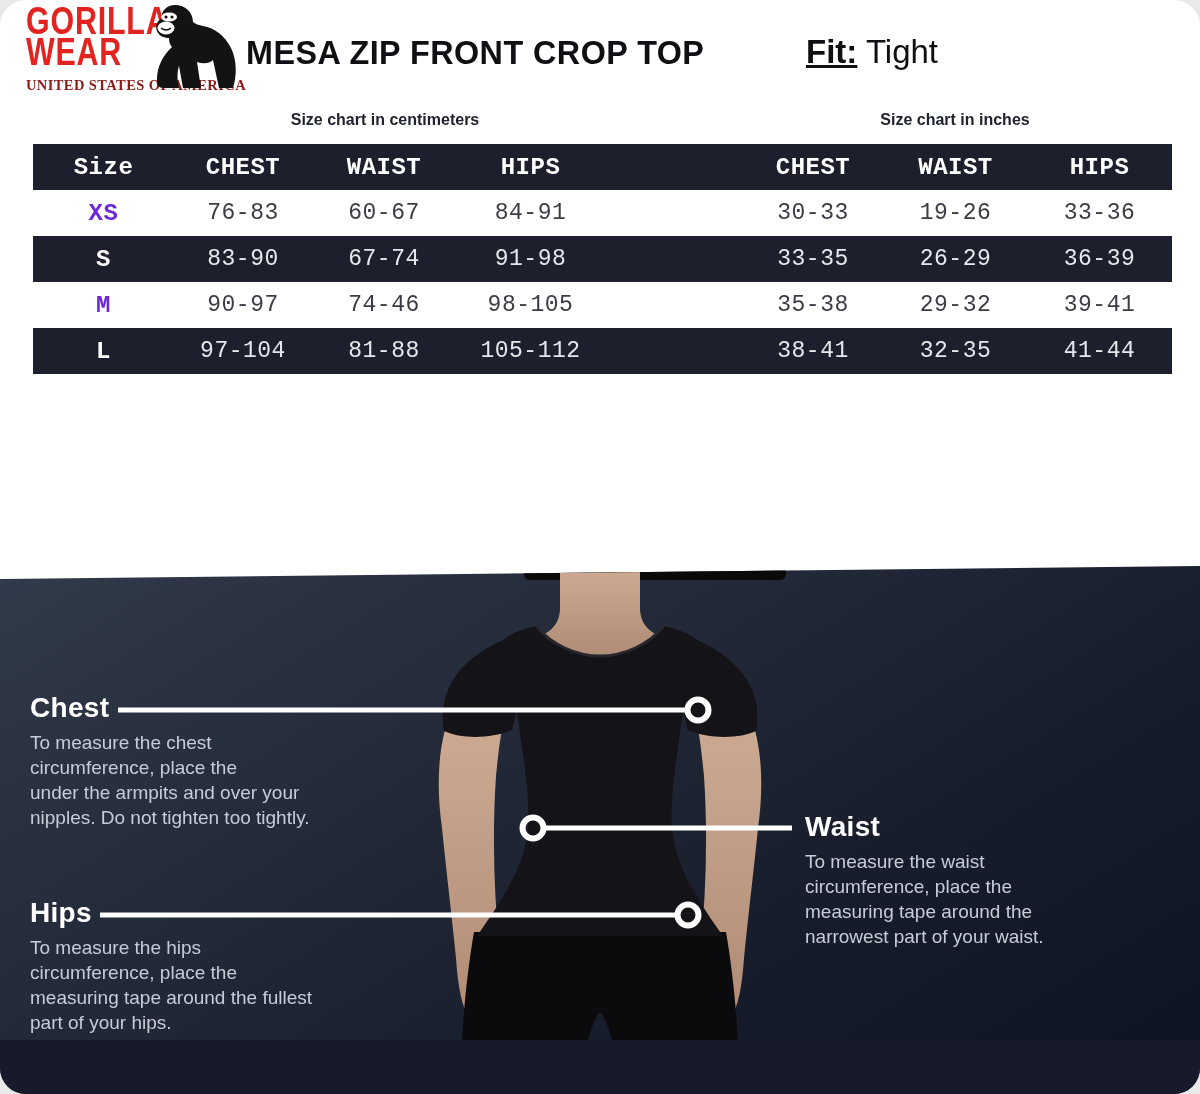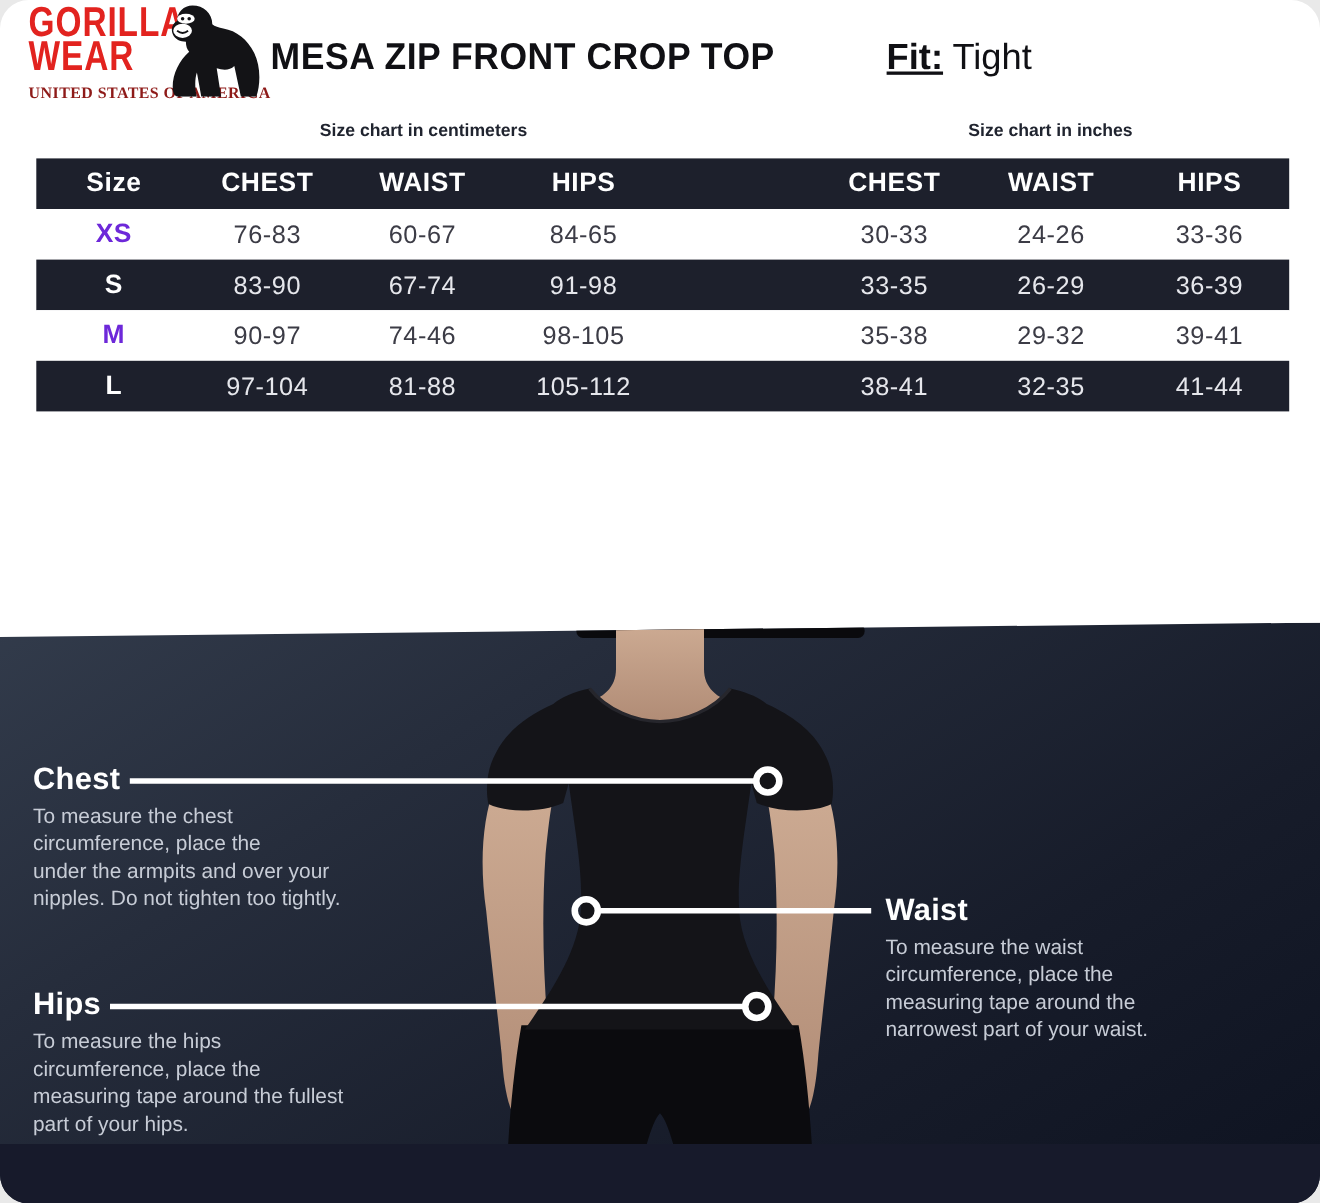--- a/index.html
+++ b/index.html
@@ -36,21 +36,21 @@
 
   
   .sizetable{position:absolute;left:33px;top:144px;width:1139px;}
   .trow{
     display:grid;
     grid-template-columns:141px 138px 144px 149px 137px 142px 143px 145px;
     height:46px;align-items:center;text-align:center;
   }
   .trow.dark{background:#1d202c;color:#e6e7ec;}
   .trow.light{background:#ffffff;color:#3c3c46;}
-  .cell{font-size:23px;letter-spacing:.5px;}
+  .cell{font-size:23px;letter-spacing:.5px;font-family:Liberation Mono, monospace;}
   .cell.size{font-weight:700;font-size:24px;letter-spacing:.5px;}
   .light .cell.size{color:#6d28d9;}
   .dark .cell.size{color:#ffffff;}
   .thead .cell{font-weight:700;font-size:24px;color:#ffffff;letter-spacing:.5px;}
 
   
   .guide{
     position:absolute;left:0;top:566px;width:1200px;height:528px;
     background:linear-gradient(148deg,#323b4b 0%,#262d3c 28%,#171c2a 68%,#0e1321 100%);
     clip-path:polygon(0 13px,100% 0,100% 100%,0 100%);
@@ -109,24 +109,24 @@
       <div class="cell"></div>
       <div class="cell">CHEST</div>
       <div class="cell">WAIST</div>
       <div class="cell">HIPS</div>
     </div>
 
     <div class="trow light">
       <div class="cell size">XS</div>
       <div class="cell">76-83</div>
       <div class="cell">60-67</div>
-      <div class="cell">84-65</div>
+      <div class="cell">84-91</div>
       <div class="cell"></div>
       <div class="cell">30-33</div>
-      <div class="cell">24-26</div>
+      <div class="cell">19-26</div>
       <div class="cell">33-36</div>
     </div>
 
     <div class="trow dark">
       <div class="cell size">S</div>
       <div class="cell">83-90</div>
       <div class="cell">67-74</div>
       <div class="cell">91-98</div>
       <div class="cell"></div>
       <div class="cell">33-35</div>

